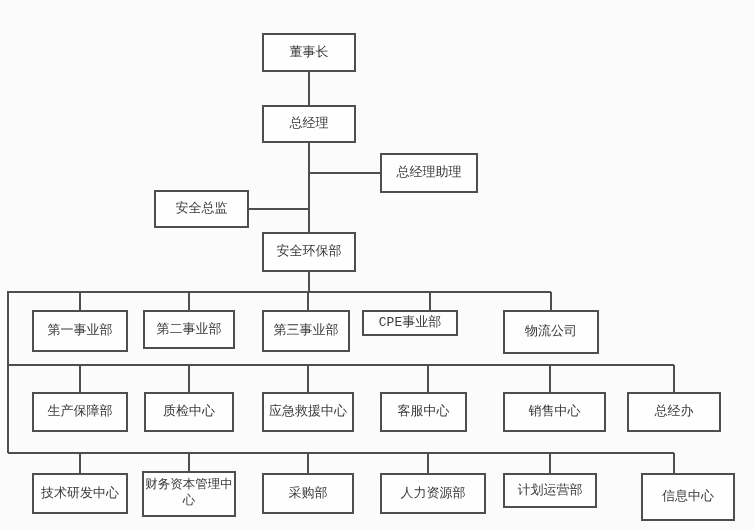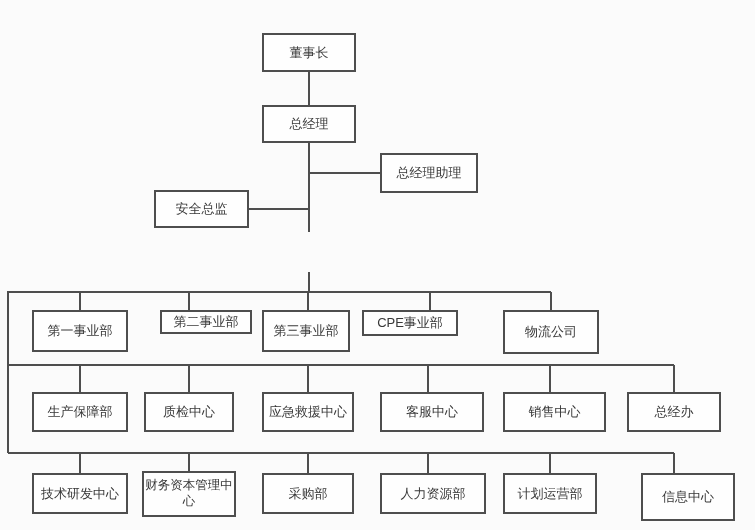--- a/index.html
+++ b/index.html
@@ -13,20 +13,21 @@
   html, body {
     background: var(--background);
     font-family: "Liberation Sans", "DejaVu Sans", sans-serif;
   }
   .canvas {
     position: relative;
     width: 755px;
     height: 530px;
     background: var(--background);
     overflow: hidden;
+    font-family: Liberation Mono, monospace;
   }
   .connectors {
     position: absolute;
     left: 0; top: 0;
     width: 755px;
     height: 530px;
   }
   .connectors path {
     stroke: var(--line);
     stroke-width: 2;
@@ -87,34 +88,35 @@
     <path d="M308 453 V473"></path>
     <path d="M428 453 V473"></path>
     <path d="M550 453 V473"></path>
     <path d="M674 453 V473"></path>
   </svg>
 
   <div class="node" style="left:262px;top:33px;width:94px;height:39px">董事长</div>
   <div class="node" style="left:262px;top:105px;width:94px;height:38px">总经理</div>
   <div class="node" style="left:380px;top:153px;width:98px;height:40px">总经理助理</div>
   <div class="node" style="left:154px;top:190px;width:95px;height:38px">安全总监</div>
+  <div class="node" style="left:262px;top:232px;width:94px;height:40px">安全环保部</div>
 
   <div class="node" style="left:32px;top:310px;width:96px;height:42px">第一事业部</div>
-  <div class="node" style="left:160px;top:310px;width:92px;height:24px">第二事业部</div>
+  <div class="node" style="left:143px;top:310px;width:92px;height:39px">第二事业部</div>
   <div class="node" style="left:262px;top:310px;width:88px;height:42px">第三事业部</div>
   <div class="node" style="left:362px;top:310px;width:96px;height:26px">CPE事业部</div>
   <div class="node" style="left:503px;top:310px;width:96px;height:44px">物流公司</div>
 
   <div class="node" style="left:32px;top:392px;width:96px;height:40px">生产保障部</div>
   <div class="node" style="left:144px;top:392px;width:90px;height:40px">质检中心</div>
   <div class="node" style="left:262px;top:392px;width:92px;height:40px">应急救援中心</div>
-  <div class="node" style="left:380px;top:392px;width:104px;height:40px">客服中心</div>
+  <div class="node" style="left:380px;top:392px;width:87px;height:40px">客服中心</div>
   <div class="node" style="left:503px;top:392px;width:103px;height:40px">销售中心</div>
   <div class="node" style="left:627px;top:392px;width:94px;height:40px">总经办</div>
 
   <div class="node" style="left:32px;top:473px;width:96px;height:41px">技术研发中心</div>
   <div class="node wrap2" style="left:142px;top:471px;width:94px;height:46px">财务资本管理中心</div>
   <div class="node" style="left:262px;top:473px;width:92px;height:41px">采购部</div>
   <div class="node" style="left:380px;top:473px;width:106px;height:41px">人力资源部</div>
-  <div class="node" style="left:503px;top:473px;width:94px;height:41px">计划运营部</div>
+  <div class="node" style="left:503px;top:473px;width:94px;height:35px">计划运营部</div>
   <div class="node" style="left:641px;top:473px;width:94px;height:48px">信息中心</div>
 
 </div>
 
 </body></html>

